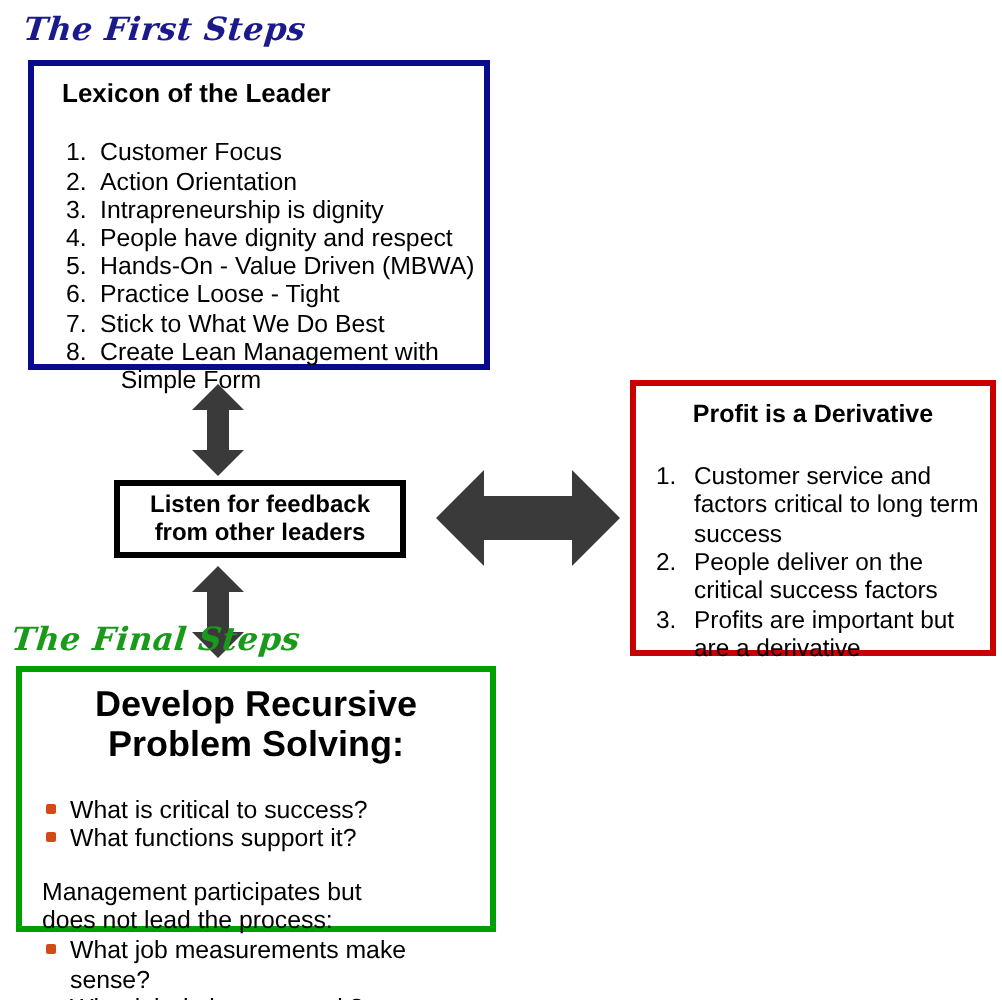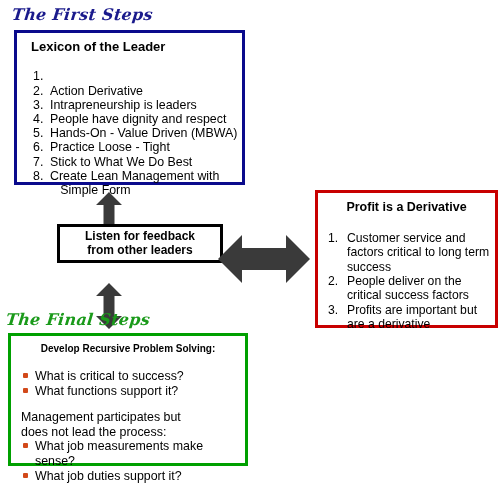--- a/index.html
+++ b/index.html
@@ -60,22 +60,22 @@
   }
   #recursive-box {
     left: 8px;
     top: 333px;
     width: 240px;
     height: 133px;
     border: 3px solid #00a000;
   }
   #listen-box {
     left: 57px;
-    top: 224px;
-    width: 166px;
+    top: 240px;
+    width: 146px;
     height: 39px;
     border: 3px solid #000000;
     display: flex;
     align-items: center;
     justify-content: center;
   }
 
   
   .box-heading {
     font-size: 12.5px;
@@ -89,21 +89,21 @@
   #lexicon-heading {
     text-align: left;
     padding: 7px 0 0 14px;
     font-size: 13px;
   }
   #profit-heading {
     padding: 8px 0 0 0;
   }
   #recursive-heading {
     padding: 7px 0 0 0;
-    font-size: 10px;
+    font-size: 18px;
   }
 
   
   ol.num-list {
     list-style: none;
     margin: 0;
     padding: 0;
   }
   #lexicon-list {
     padding: 15px 0 0 16px;
@@ -195,23 +195,23 @@
 </head>
 <body>
 
 <div id="canvas">
 
   <div class="script-title" id="first-steps-title">The First Steps</div>
 
   <div class="box" id="lexicon-box">
     <div class="box-heading" id="lexicon-heading">Lexicon of the Leader</div>
     <ol class="num-list" id="lexicon-list">
-        <li><span class="num">1.</span></li>
-        <li><span class="num">2.</span><span class="txt">Action Derivative</span></li>
-        <li><span class="num">3.</span><span class="txt">Intrapreneurship is leaders</span></li>
+        <li><span class="num">1.</span><span class="txt">Customer Focus</span></li>
+        <li><span class="num">2.</span><span class="txt">Action Orientation</span></li>
+        <li><span class="num">3.</span><span class="txt">Intrapreneurship is dignity</span></li>
         <li><span class="num">4.</span><span class="txt">People have dignity and respect</span></li>
         <li><span class="num">5.</span><span class="txt">Hands-On - Value Driven (MBWA)</span></li>
         <li><span class="num">6.</span><span class="txt">Practice Loose - Tight</span></li>
         <li><span class="num">7.</span><span class="txt">Stick to What We Do Best</span></li>
         <li><span class="num">8.</span><span class="txt">Create Lean Management with
    Simple Form</span></li>
       </ol>
   </div>
 
   <div class="arrow" id="arrow-up">

